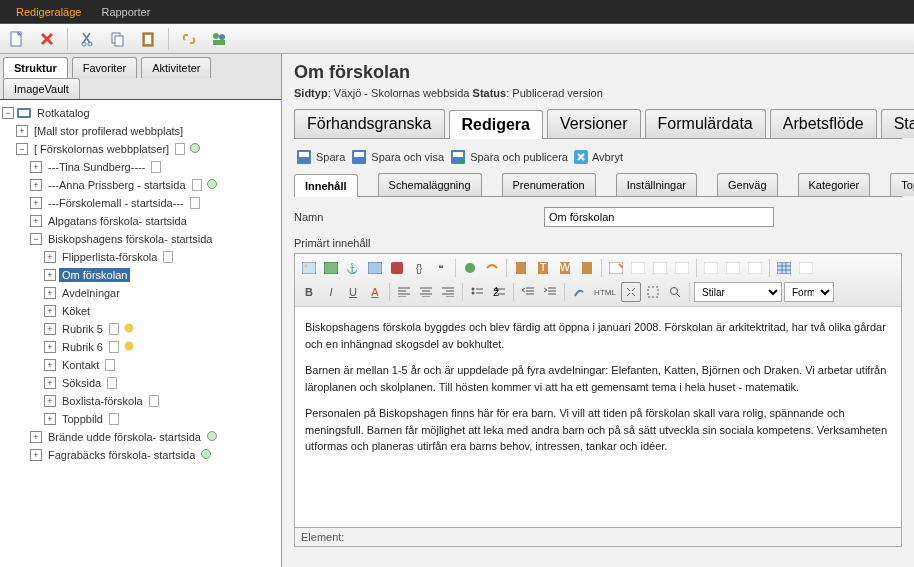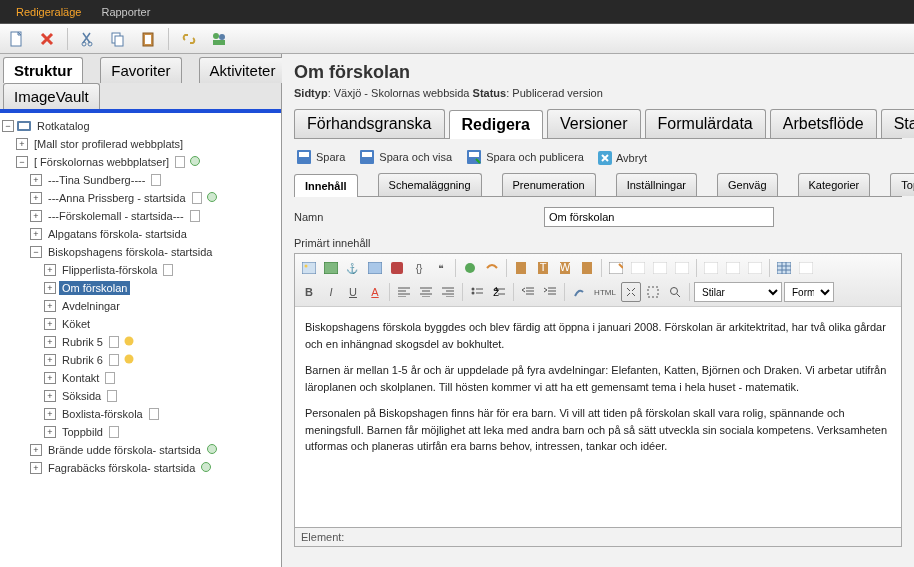--- a/index.html
+++ b/index.html
@@ -6,38 +6,38 @@
 body{background:#e5e5e5;width:914px;height:567px;overflow:hidden}
 .topbar{height:24px;background:#282828;border-bottom:1px solid #555;display:flex;align-items:center;padding:0 6px}
 .topbar .mi{color:#c8c8c8;padding:4px 10px;cursor:pointer}
 .topbar .mi.active{color:#f7a42a;font-weight:normal}
 .toolbar{height:30px;background:linear-gradient(#fdfdfd,#e6e6e6);border-bottom:1px solid #aaa;display:flex;align-items:center;padding:0 4px;gap:4px}
 .tb-ic{width:26px;height:26px;display:flex;align-items:center;justify-content:center;border:1px solid transparent;border-radius:2px}
 .tb-sep{width:1px;height:22px;background:#c5c5c5;margin:0 3px}
 .main{display:flex;height:513px}
 .left{width:282px;background:#fff;border-right:1px solid #999;display:flex;flex-direction:column}
 .ltabs{display:flex;padding:3px 3px 0;background:#e5e5e5}
-.ltab{padding:4px 10px;background:linear-gradient(#f5f5f5,#e0e0e0);border:1px solid #999;border-bottom:none;margin-right:17px;border-radius:3px 3px 0 0;font-size:15px}
+.ltab{padding:4px 10px;background:linear-gradient(#f5f5f5,#e0e0e0);border:1px solid #999;border-bottom:none;margin-right:4px;border-radius:3px 3px 0 0;font-size:11px}
 .ltab.active{background:#fff;font-weight:bold}
-.ltabs2{display:flex;padding:0 3px;background:#e5e5e5;border-bottom:4px solid #1d4ed8}
+.ltabs2{display:flex;padding:0 3px;background:#e5e5e5;border-bottom:1px solid #1d4ed8}
 .tree{flex:1;overflow:auto;padding:4px 2px;background:#fff;font-size:11px}
 .tn{display:flex;align-items:center;padding:1px 0;white-space:nowrap;min-height:18px}
 .exp{width:12px;height:12px;border:1px solid #888;background:#fff;display:flex;align-items:center;justify-content:center;font-size:9px;margin-right:3px;line-height:1;color:#444}
 .nic{width:14px;height:12px;display:inline-block;margin-right:3px;flex-shrink:0}
 .tn .lbl{padding:1px 3px;color:#333}
 .tn .lbl.sel{background:#3b6ea5;color:#fff}
 .pg-ic{width:12px;height:12px;display:inline-block;margin-left:3px;flex-shrink:0}
 .right{flex:1;background:#f2f2f2;overflow:auto;padding:8px 12px}
 .hdr h1{font-size:18px;font-weight:bold;color:#333;margin-bottom:4px}
 .hdr .sub{font-size:11px;color:#333;margin-bottom:10px}
 .hdr .sub b{font-weight:bold}
 .vtabs{display:flex;border-bottom:1px solid #999;margin-bottom:6px}
 .vtab{padding:5px 12px;background:linear-gradient(#f5f5f5,#ddd);border:1px solid #999;border-bottom:none;margin-right:4px;border-radius:3px 3px 0 0;font-size:16px}
 .vtab.active{background:#fff;font-weight:bold;position:relative;top:1px}
-.actions{display:flex;gap:14px;padding:4px 2px 8px;align-items:flex-end}
+.actions{display:flex;gap:6px;padding:4px 2px 8px;align-items:center}
 .act{display:flex;align-items:center;gap:4px;font-size:11px;color:#333}
 .ctabs{display:flex;border-bottom:1px solid #999;margin-bottom:10px}
 .ctab{padding:5px 10px;background:linear-gradient(#f5f5f5,#ddd);border:1px solid #999;border-bottom:none;margin-right:20px;border-radius:3px 3px 0 0;font-size:11px}
 .ctab.active{background:#fff;font-weight:bold;position:relative;top:1px}
 .form-row{display:flex;align-items:center;margin:6px 0 10px}
 .form-row label{width:250px;font-size:11px;color:#333}
 .form-row input[type=text]{width:230px;padding:3px 4px;border:1px solid #999;font-size:11px}
 .sec-lbl{font-size:11px;color:#333;margin-bottom:4px}
 .rte{border:1px solid #aaa;background:#fff}
 .rte-tb{background:linear-gradient(#fafafa,#e6e6e6);border-bottom:1px solid #ccc;padding:3px 4px;display:flex;flex-wrap:wrap;gap:2px;align-items:center}

